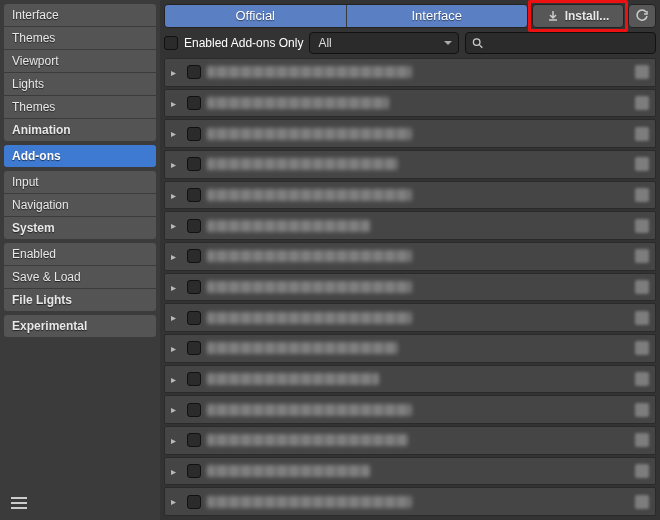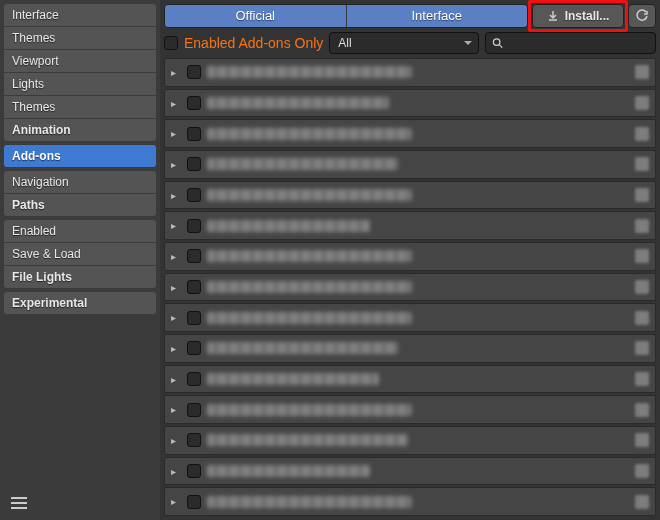--- a/index.html
+++ b/index.html
@@ -41,21 +41,21 @@
   .highlight-box {
     position: absolute; inset: -4px; border: 3px solid #e11; border-radius: 2px; pointer-events: none;
   }
 
   
   .row2 { display: flex; gap: 6px; align-items: center; height: 22px; }
   .checkbox {
     width: 14px; height: 14px; background: #2b2b2b; border: 1px solid #111; border-radius: 3px;
     display: inline-block; cursor: pointer;
   }
-  .label { font-size: 14px; color: #f97316; cursor: pointer; }
+  .label { font-size: 12px; color: #ffffff; cursor: pointer; }
   .select {
     flex: 0 0 150px; background: #2b2b2b; border: 1px solid #111; border-radius: 4px;
     padding: 0 20px 0 8px; line-height: 20px; font-size: 12px; color: #ddd; position: relative; cursor: pointer;
   }
   .select::after {
     content: ""; position: absolute; right: 6px; top: 8px; border: 4px solid transparent; border-top-color: #aaa;
   }
   .search {
     flex: 1; background: #2b2b2b; border: 1px solid #111; border-radius: 4px;
     display: flex; align-items: center; padding: 0 6px; height: 22px;
@@ -91,22 +91,23 @@
           <div class="side-item">Themes</div>
           <div class="side-item">Viewport</div>
           <div class="side-item">Lights</div>
           <div class="side-item">Themes</div>
           <div class="side-item">Animation</div>
         </div>
         <div class="side-group">
           <div class="side-item active">Add-ons</div>
         </div>
         <div class="side-group">
+          <div class="side-item">Input</div>
           <div class="side-item">Navigation</div>
-          <div class="side-item">Paths</div>
+          <div class="side-item">System</div>
         </div>
         <div class="side-group">
           <div class="side-item">Enabled</div>
           <div class="side-item">Save &amp; Load</div>
           <div class="side-item">File Lights</div>
         </div>
         <div class="side-group">
           <div class="side-item">Experimental</div>
         </div>
       </div>

